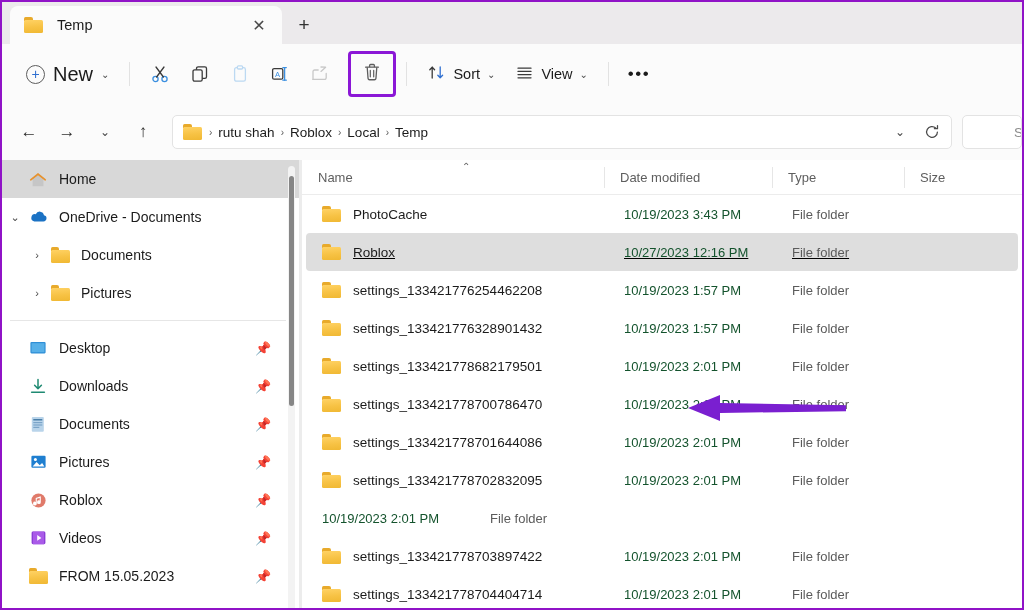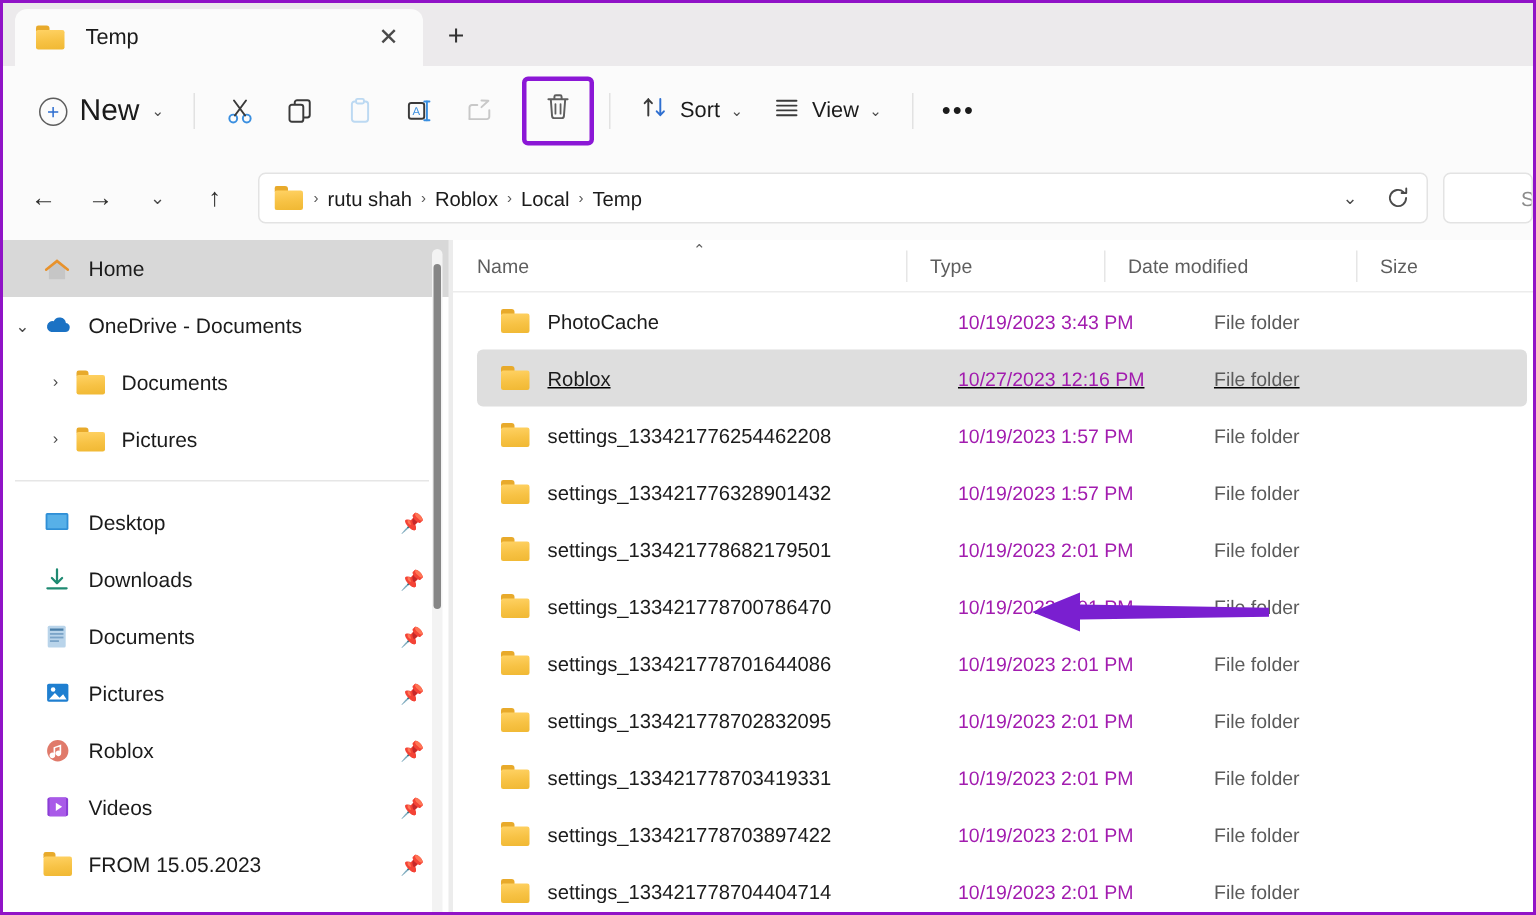--- a/index.html
+++ b/index.html
@@ -175,21 +175,21 @@
 
   
   .sidebar {
     width: 300px; flex: none;
     position: relative;
     background: #ffffff;
     overflow: hidden;
   }
   .nav-item {
     height: 38px; display: flex; align-items: center;
-    padding-right: 19px;
+    padding-right: 30px;
     position: relative;
   }
   .nav-item.selected { background: #d8d8d8; }
   .exp {
     width: 26px; flex: none; text-align: center;
     font-size: 11px; color: #4a4a4a;
   }
   .nav-ico {
     width: 20px; height: 18px; flex: none;
     margin-right: 11px;
@@ -236,38 +236,37 @@
   .col-date { width: 168px; }
   .col-type { width: 132px; }
   .col-size { width: 90px; }
   .sort-caret {
     position: absolute; left: 160px; top: 1px;
     font-size: 10px; color: #5e5e5e;
   }
   .rows { position: relative; }
   .row {
     height: 38px; display: flex; align-items: center;
-    margin: 0 4px 0 16px;
+    margin: 0 4px 0 4px;
     border-radius: 4px;
-    justify-content: space-between;
   }
   .row.selected { background: #dedede; text-decoration: underline; }
   .cell {
     font-size: 13.5px; color: #1b1b1b; flex: none;
     white-space: nowrap; overflow: hidden;
     padding-left: 16px;
   }
   .cell-name {
     width: 302px; display: flex; align-items: center;
     color: #1b1b1b;
   }
   .cell-name .folder-ico {
     width: 19px; height: 16px; margin-right: 12px; flex: none;
   }
-  .cell-date { width: 168px; color: #a21caf; font-size: 13px; }
+  .cell-date { width: 168px; color: #14532d; font-size: 13px; }
   .cell-type { width: 132px; color: #5b5b5b; font-size: 13px; }
   .cell-size { width: 90px; color: #5b5b5b; font-size: 13px; }
 
   
   .arrow-anno {
     position: absolute; left: 384px; top: 231px;
     width: 162px; height: 34px;
     pointer-events: none;
   }
 </style>
@@ -559,22 +558,22 @@
       </div>
       <div class="sb-edge"></div>
     </div>
 
     <div class="pane">
       <div class="colhead">
         <div class="col col-name">
           <span>Name</span>
           <span class="sort-caret">⌃</span>
         </div>
+        <div class="col col-date">Date modified</div>
         <div class="col col-type">Type</div>
-        <div class="col col-date">Date modified</div>
         <div class="col col-size">Size</div>
       </div>
 
       <div class="rows" id="rows-container">
           <div class="row">
             <div class="cell cell-name">
               <span style="width: 19px; height: 16px; margin-right: 12px; flex: 0 0 auto; position: relative;">
                 <span class="folder-ico" style="width: 19px; height: 16px; display: block;"></span>
               </span>
               <span>PhotoCache</span>
@@ -654,26 +653,20 @@
               <span style="width: 19px; height: 16px; margin-right: 12px; flex: 0 0 auto; position: relative;">
                 <span class="folder-ico" style="width: 19px; height: 16px; display: block;"></span>
               </span>
               <span>settings_133421778702832095</span>
             </div>
             <div class="cell cell-date">10/19/2023 2:01 PM</div>
             <div class="cell cell-type">File folder</div>
             <div class="cell cell-size"></div>
           </div>
           <div class="row">
-            <div class="cell cell-name">
-              <span style="width: 19px; height: 16px; margin-right: 12px; flex: 0 0 auto; position: relative;">
-                <span class="folder-ico" style="width: 19px; height: 16px; display: block;"></span>
-              </span>
-              <span>settings_133421778703419331</span>
-            </div>
             <div class="cell cell-date">10/19/2023 2:01 PM</div>
             <div class="cell cell-type">File folder</div>
             <div class="cell cell-size"></div>
           </div>
           <div class="row">
             <div class="cell cell-name">
               <span style="width: 19px; height: 16px; margin-right: 12px; flex: 0 0 auto; position: relative;">
                 <span class="folder-ico" style="width: 19px; height: 16px; display: block;"></span>
               </span>
               <span>settings_133421778703897422</span>

